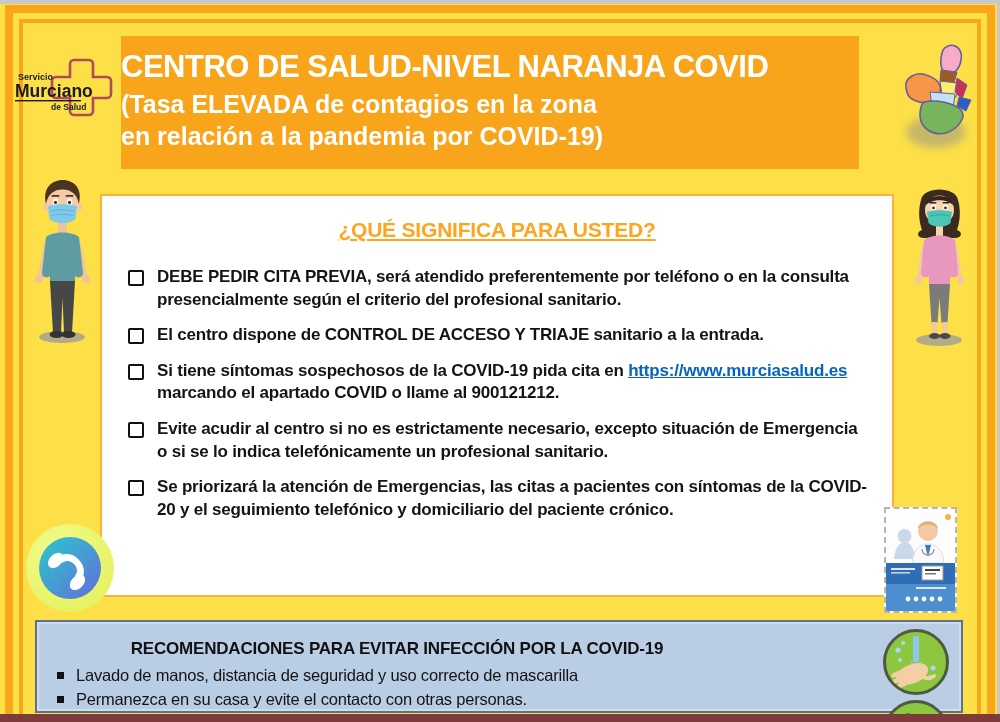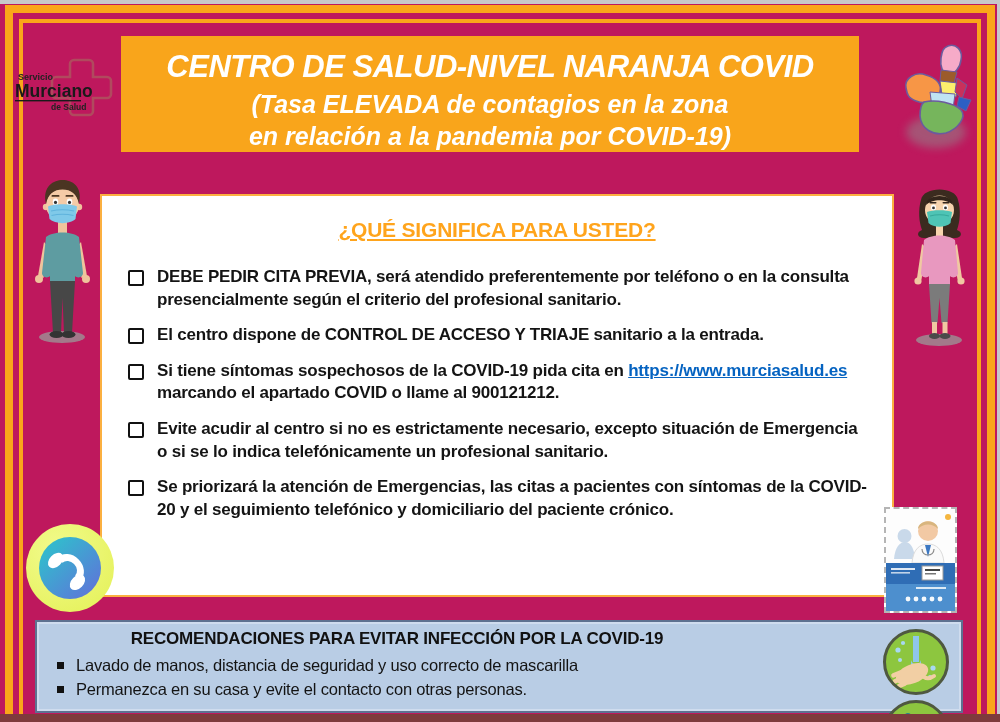--- a/index.html
+++ b/index.html
@@ -1,27 +1,27 @@
 <!DOCTYPE html>
 <html lang="es"><head>
 <meta charset="utf-8">
 <style>
   html,body{margin:0;padding:0;}
   body{font-family:"Liberation Sans",sans-serif;background:#e8e8e8;}
-  .page{position:relative;width:1000px;height:722px;background:#be185d;overflow:hidden;}
+  .page{position:relative;width:1000px;height:722px;background:#fde047;overflow:hidden;}
 
   
   .gray-top{position:absolute;left:0;top:0;right:0;height:4px;background:#c7c8c9;z-index:40;}
   .gray-right{position:absolute;top:0;right:0;bottom:0;width:3px;background:#c7c8c9;z-index:40;}
   .band-outer{position:absolute;left:5px;right:5px;top:5px;height:1200px;border:8px solid #FAA61A;box-sizing:border-box;}
   .line-inner{position:absolute;left:19px;right:19px;top:19px;height:1200px;border:4px solid #FAA61A;box-sizing:border-box;}
   .maroon-bottom{position:absolute;left:0;right:0;bottom:0;height:8px;background:#7E3B3C;z-index:50;}
 
   
-  .header-box{position:absolute;left:121px;top:36px;width:738px;height:116px;background:#F9A51B;color:#fff;text-align:center;z-index:5;font-style:italic;}
+  .header-box{position:absolute;left:121px;top:36px;width:738px;height:133px;background:#F9A51B;color:#fff;text-align:left;z-index:5;}
   .header-title{font-size:31px;font-weight:bold;letter-spacing:-0.5px;margin-top:13px;}
   .header-sub{font-size:25px;font-weight:bold;line-height:1.28;margin-top:3px;}
 
   .logo{position:absolute;left:12px;top:50px;width:112px;height:78px;z-index:6;}
   .map{position:absolute;left:896px;top:40px;width:98px;height:140px;z-index:6;}
 
   
   .white-box{position:absolute;left:100px;top:194px;width:794px;height:403px;background:#fff;border:2px solid #FBB040;box-sizing:border-box;z-index:5;}
   .sig-title{color:#FFA41C;font-size:21px;font-weight:bold;text-decoration:underline;text-align:center;margin-top:22px;letter-spacing:-0.2px;}
   .sig-list{list-style:none;margin:24px 0 0 0;padding:0 24px 0 26px;}
@@ -39,21 +39,21 @@
     background:radial-gradient(circle at 35% 30%,#F2FB8C,#E3F055);display:flex;align-items:center;justify-content:center;z-index:6;}
   .phone-inner{width:62px;height:62px;border-radius:50%;background:linear-gradient(135deg,#35B7CE 20%,#5A7BD8 85%);
     display:flex;align-items:center;justify-content:center;}
 
   
   .doctor{position:absolute;left:884px;top:507px;width:73px;height:106px;background:#fff;border:2px dashed #b5b5b5;box-sizing:border-box;z-index:6;}
 
   
   .blue-box{position:absolute;left:35px;top:620px;width:928px;height:93px;background:#B9CDE5;
     border:2px solid #5E7190;box-shadow:inset 0 0 0 2px #cfdcee;box-sizing:border-box;z-index:6;}
-  .rec-title{width:720px;text-align:center;font-size:17px;font-weight:bold;color:#111;margin-top:7px;letter-spacing:-0.2px;}
+  .rec-title{width:720px;text-align:center;font-size:17px;font-weight:bold;color:#111;margin-top:17px;letter-spacing:-0.2px;}
   .rec-list{list-style:none;margin:5px 0 0 0;padding:0 0 0 20px;}
   .rec-list li{display:flex;gap:12px;font-size:16.5px;color:#141414;line-height:1.45;align-items:flex-start;letter-spacing:-0.2px;}
   .sq{flex:0 0 auto;width:7px;height:7px;background:#111;margin-top:8px;}
   .green-icons{position:absolute;right:12px;top:7px;display:flex;gap:5px;align-items:center;flex-direction:column;}
   .gcircle{width:66px;height:66px;border-radius:50%;background:#8DC63F;border:3px solid #4F5840;box-sizing:border-box;
     display:flex;align-items:center;justify-content:center;overflow:hidden;}
 </style>
 </head>
 <body>
 

